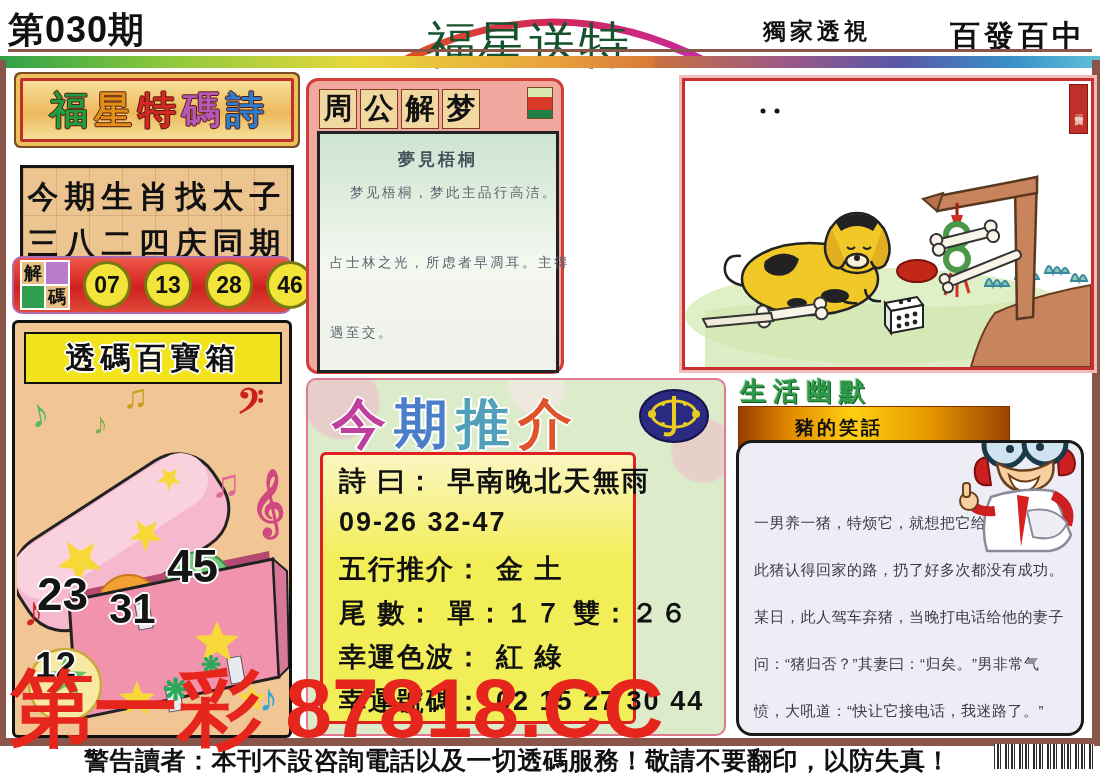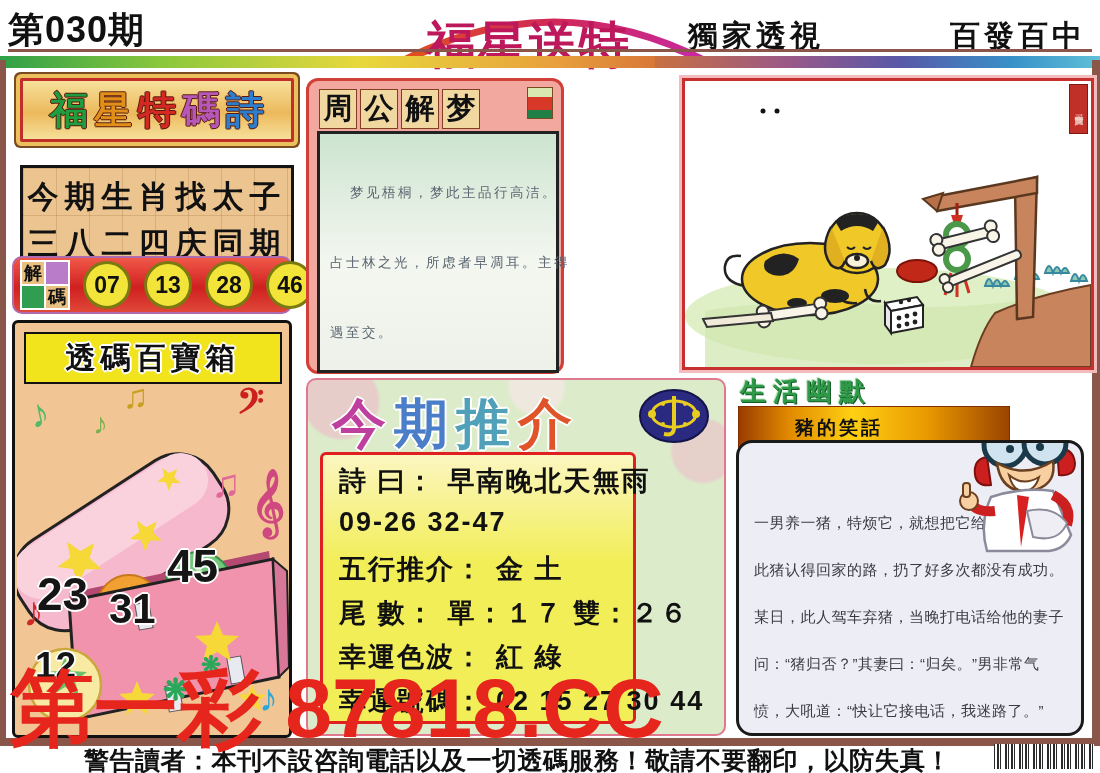--- a/index.html
+++ b/index.html
@@ -7,22 +7,22 @@
         font-family:"Liberation Sans",sans-serif;color:#111;}
   .abs{position:absolute;}
   
   .ow{text-shadow:-2px 0 0 #fff,2px 0 0 #fff,0 -2px 0 #fff,0 2px 0 #fff,
       -1px -1px 0 #fff,1px -1px 0 #fff,-1px 1px 0 #fff,1px 1px 0 #fff;}
   .od{text-shadow:-1px 0 0 #5a1a10,1px 0 0 #5a1a10,0 -1px 0 #5a1a10,0 1px 0 #5a1a10;}
 
   
   .issue{left:8px;top:6px;font-size:36px;font-weight:900;letter-spacing:1px;}
   .titlewrap{left:398px;top:0;width:312px;height:66px;}
-  .maintitle{left:28px;top:12px;font-size:50px;font-weight:700;color:#be185d;letter-spacing:1px;white-space:nowrap;}
-  .slogan1{left:688px;top:16px;font-size:30px;font-weight:900;letter-spacing:4px;}
+  .maintitle{left:28px;top:12px;font-size:50px;font-weight:400;color:#14532d;letter-spacing:1px;white-space:nowrap;}
+  .slogan1{left:763px;top:16px;font-size:23px;font-weight:900;letter-spacing:4px;}
   .slogan2{left:950px;top:16px;font-size:30px;font-weight:900;letter-spacing:4px;}
   .toprule{left:8px;top:49px;width:1084px;height:3px;background:#8a564a;}
   .gradbarL{left:0;top:56px;width:655px;height:12px;
     background:linear-gradient(90deg,#2fa048,#8cc83c 25%,#e8d83c 55%,#e8a03c 85%,#d87838);}
   .gradbarR{left:655px;top:56px;width:445px;height:12px;
     background:linear-gradient(90deg,#c87040,#9a5888 30%,#5858a8 55%,#3890c8 80%,#60c0d8);}
 
   
   .frameL{left:0;top:60px;width:6px;height:686px;background:#8a564a;}
   .frameR{left:1092px;top:60px;width:8px;height:686px;background:#8a564a;}
@@ -249,20 +249,21 @@
 
   <div class="abs dream">
     <div class="dream-head">
       <span>周</span>
       <span>公</span>
       <span>解</span>
       <span>梦</span>
     </div>
     <div class="dream-stamp"></div>
     <div class="dream-inner">
+      <div class="dream-sub">夢見梧桐</div>
       <div class="dream-line dl1">梦见梧桐，梦此主品行高洁。</div>
       <div class="dream-line dl2">占士林之光，所虑者早凋耳。主得</div>
       <div class="dream-line dl3">遇至交。</div>
     </div>
   </div>
 
 
   <div class="abs cartoon">
     <svg width="406" height="286" viewBox="0 0 406 286">
 

